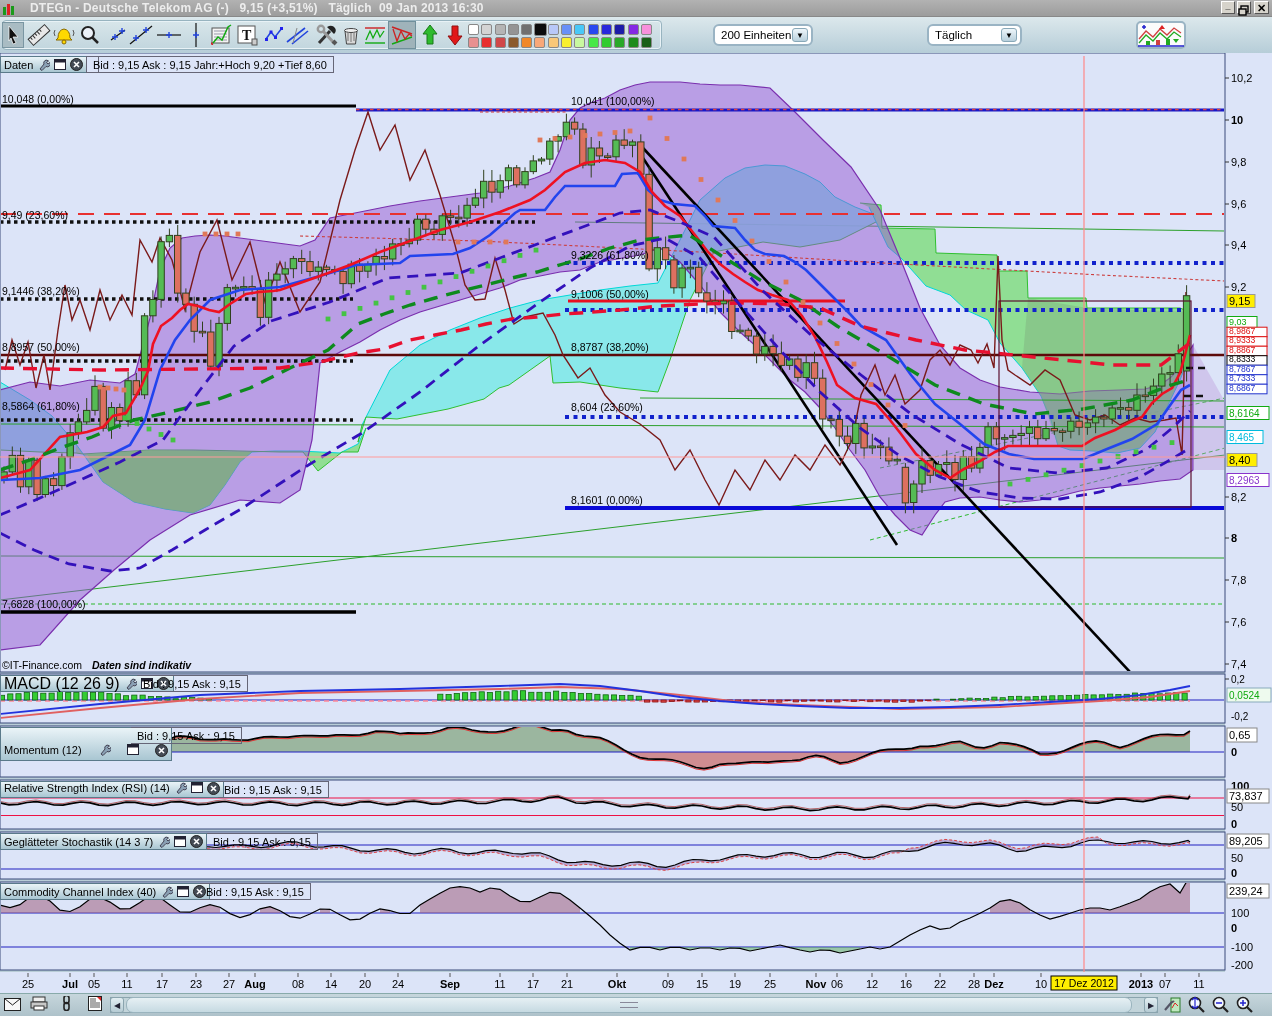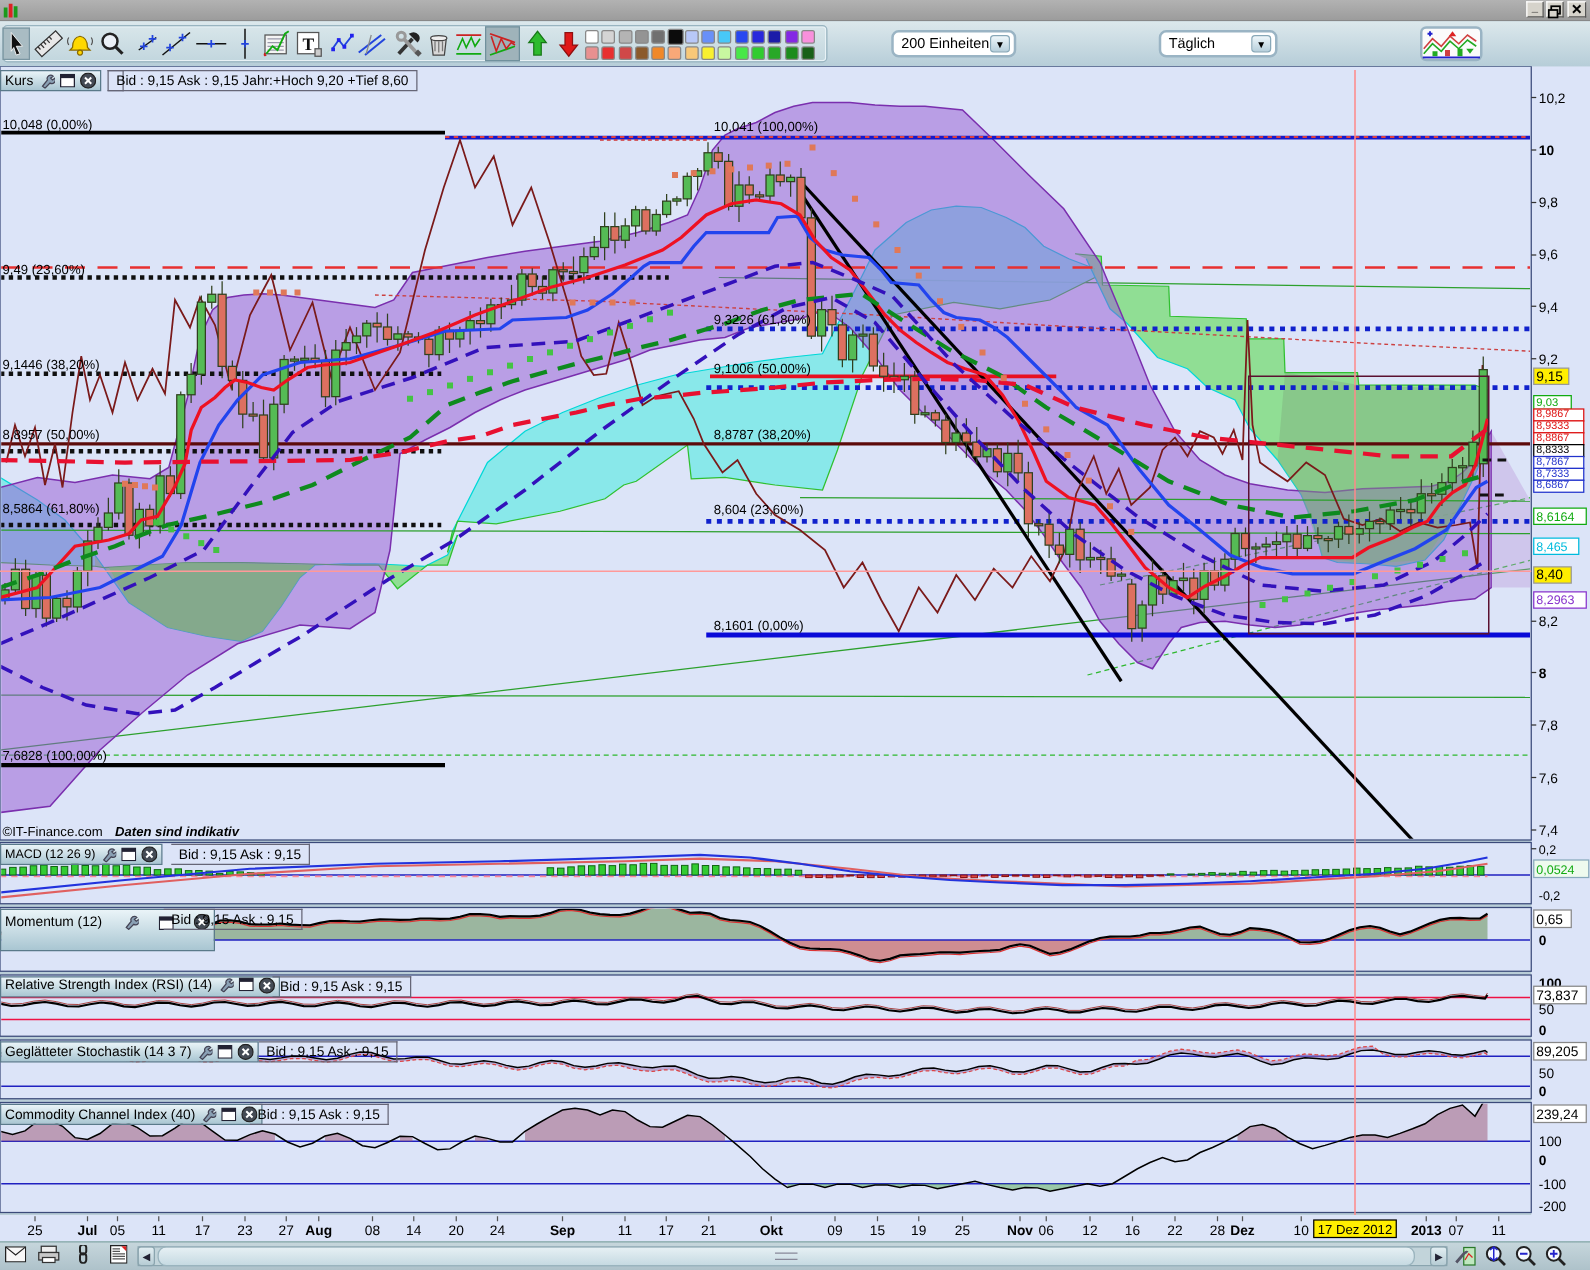--- a/index.html
+++ b/index.html
@@ -751,20 +751,21 @@
     <text x="1199" y="988" font-size="11" fill="#000" text-anchor="middle" font-family="Liberation Sans, sans-serif">11</text>
     <rect x="1051" y="976" width="66" height="14" fill="#ffee00" stroke="#000" stroke-width="1"></rect>
     <text x="1084" y="987" font-size="10.5" fill="#000" text-anchor="middle" font-family="Liberation Sans, sans-serif">17 Dez 2012</text>
   </svg>
 <div class="abs" style="left:0;top:0;width:1272px;height:17px;background:linear-gradient(#b2b2b2,#9c9c9c);border-bottom:1px solid #888">
 <div class="abs" style="left:2px;top:2px;width:13px;height:13px"><svg width="13" height="13" viewBox="0 0 13 13">
         <rect x="1" y="4" width="3" height="8" fill="#1a9a1a"></rect>
         <rect x="5" y="1" width="3" height="11" fill="#d22"></rect>
         <rect x="9" y="3" width="3" height="9" fill="#1a9a1a"></rect>
       </svg></div>
+<span class="abs" style="left:30px;top:1px;font-size:12px;font-weight:bold;color:#ededed;letter-spacing:0.2px">DTEGn - Deutsche Telekom AG (-)&nbsp;&nbsp;&nbsp;9,15 (+3,51%)&nbsp;&nbsp;&nbsp;Täglich&nbsp; 09 Jan 2013 16:30</span>
 <div class="abs" style="left:1221px;top:1px;width:14px;height:13px;background:#d6d3cb;border:1px solid;border-color:#fff #555 #555 #fff;font-size:9px;text-align:center;line-height:9px;font-weight:bold">_</div>
 <div class="abs" style="left:1237px;top:1px;width:14px;height:13px;background:#d6d3cb;border:1px solid;border-color:#fff #555 #555 #fff"><svg width="12" height="11" viewBox="0 0 12 11">
         <rect x="3" y="1" width="7" height="6" fill="none" stroke="#000" stroke-width="1.4"></rect>
         <rect x="1" y="4" width="7" height="6" fill="#d6d3cb" stroke="#000" stroke-width="1.4"></rect>
       </svg></div>
 <div class="abs" style="left:1254px;top:1px;width:15px;height:13px;background:#d6d3cb;border:1px solid;border-color:#fff #555 #555 #fff;font-size:11px;text-align:center;line-height:12px;font-weight:bold">✕</div>
 </div>
 <div class="abs" style="left:0;top:17px;width:1272px;height:36px;background:linear-gradient(#dcE8ec,#b6cdd8)">
     <div class="abs" style="left:2px;top:3px;width:660px;height:30px;background:linear-gradient(#d8e6ea,#c2d6de);border:1px solid #98b4c0;border-radius:4px;box-shadow:inset 0 0 0 1px #e8f2f6"></div>
     <div class="abs" style="left:2px;top:5px;width:22px;height:26px;background:#a9bcc3;border:1px solid #7a96a2;display:flex;align-items:center;justify-content:center">
@@ -929,57 +930,57 @@
         <rect x="8" y="18" width="4" height="4" fill="#2a2"></rect>
         <rect x="18" y="17" width="4" height="5" fill="#d04040"></rect>
         <rect x="28" y="16" width="4" height="6" fill="#2a2"></rect>
         <line x1="0" y1="23" x2="46" y2="23" stroke="#22c" stroke-width="1.5"></line>
         <path d="M4 4 l4 0 m-2 -2 l0 4" stroke="#22c" stroke-width="1.5"></path>
         <polygon points="24,2 27,6 21,6" fill="#d22"></polygon>
         <polygon points="38,20 41,16 35,16" fill="#2a2"></polygon>
       </svg></div>
   </div>
 <div class="abs" style="left:0px;top:56px;height:17px;background:linear-gradient(#eaf4f8,#a9c6d2);border:1px solid #5a7a8a;display:flex;align-items:center;padding:0 3px;gap:4px">
-<span style="font-size:11px;color:#000">Kurs</span>
+<span style="font-size:11px;color:#000">Daten</span>
     <svg width="13" height="12" viewBox="0 0 13 12">
       <path d="M3 10 L7 5 q-1 -2 1 -3.5 q2 -1 3.5 0.5 l-2 1.5 l1.5 1.5 l2 -1.5 q1 2 -0.5 3.5 q-1.5 1.5 -3.5 0.5 L5 11.5 Z" fill="#8aa0b4" stroke="#445"></path>
     </svg>
     <svg width="12" height="11" viewBox="0 0 12 11">
       <rect x="0.5" y="0.5" width="11" height="10" fill="#fff" stroke="#223"></rect>
       <rect x="0.5" y="0.5" width="11" height="3" fill="#223"></rect>
     </svg>
     <svg width="13" height="13" viewBox="0 0 13 13">
       <circle cx="6.5" cy="6.5" r="6" fill="#444b55" stroke="#222"></circle>
       <path d="M4 4 L9 9 M9 4 L4 9" stroke="#fff" stroke-width="1.6"></path>
     </svg>
   </div>
 <div class="abs" style="left:86px;top:56px;height:17px;border:1px solid #667;border-left:none;display:flex;align-items:center;padding:0 6px">
     <span style="font-size:11px"></span>
   </div>
 <div class="abs" style="left:86px;top:56px;height:17px;border:1px solid #667;display:flex;align-items:center;padding:0 6px">
     <span style="font-size:11px">Bid : 9,15 Ask : 9,15 Jahr:+Hoch 9,20 +Tief 8,60</span>
   </div>
 <div class="abs" style="left:0px;top:675px;height:17px;background:linear-gradient(#eaf4f8,#a9c6d2);border:1px solid #5a7a8a;display:flex;align-items:center;padding:0 3px;gap:4px">
-<span style="font-size:10px;color:#000">MACD (12 26 9)</span>
+<span style="font-size:16px;color:#000">MACD (12 26 9)</span>
     <svg width="13" height="12" viewBox="0 0 13 12">
       <path d="M3 10 L7 5 q-1 -2 1 -3.5 q2 -1 3.5 0.5 l-2 1.5 l1.5 1.5 l2 -1.5 q1 2 -0.5 3.5 q-1.5 1.5 -3.5 0.5 L5 11.5 Z" fill="#8aa0b4" stroke="#445"></path>
     </svg>
     <svg width="12" height="11" viewBox="0 0 12 11">
       <rect x="0.5" y="0.5" width="11" height="10" fill="#fff" stroke="#223"></rect>
       <rect x="0.5" y="0.5" width="11" height="3" fill="#223"></rect>
     </svg>
     <svg width="13" height="13" viewBox="0 0 13 13">
       <circle cx="6.5" cy="6.5" r="6" fill="#444b55" stroke="#222"></circle>
       <path d="M4 4 L9 9 M9 4 L4 9" stroke="#fff" stroke-width="1.6"></path>
     </svg>
   </div>
 <div class="abs" style="left:137px;top:675px;height:17px;border:1px solid #667;border-left:none;display:flex;align-items:center;padding:0 6px">
     <span style="font-size:11px">Bid : 9,15 Ask : 9,15</span>
   </div>
-<div class="abs" style="left:0px;top:727px;height:17px;background:linear-gradient(#eaf4f8,#a9c6d2);border:1px solid #5a7a8a;display:flex;align-items:flex-end;padding:16px 3px;gap:16px">
+<div class="abs" style="left:0px;top:727px;height:17px;background:linear-gradient(#eaf4f8,#a9c6d2);border:1px solid #5a7a8a;display:flex;align-items:flex-start;padding:16px 3px;gap:16px">
 <span style="font-size:11px;color:#000">Momentum (12)</span>
     <svg width="13" height="12" viewBox="0 0 13 12">
       <path d="M3 10 L7 5 q-1 -2 1 -3.5 q2 -1 3.5 0.5 l-2 1.5 l1.5 1.5 l2 -1.5 q1 2 -0.5 3.5 q-1.5 1.5 -3.5 0.5 L5 11.5 Z" fill="#8aa0b4" stroke="#445"></path>
     </svg>
     <svg width="12" height="11" viewBox="0 0 12 11">
       <rect x="0.5" y="0.5" width="11" height="10" fill="#fff" stroke="#223"></rect>
       <rect x="0.5" y="0.5" width="11" height="3" fill="#223"></rect>
     </svg>
     <svg width="13" height="13" viewBox="0 0 13 13">
       <circle cx="6.5" cy="6.5" r="6" fill="#444b55" stroke="#222"></circle>

